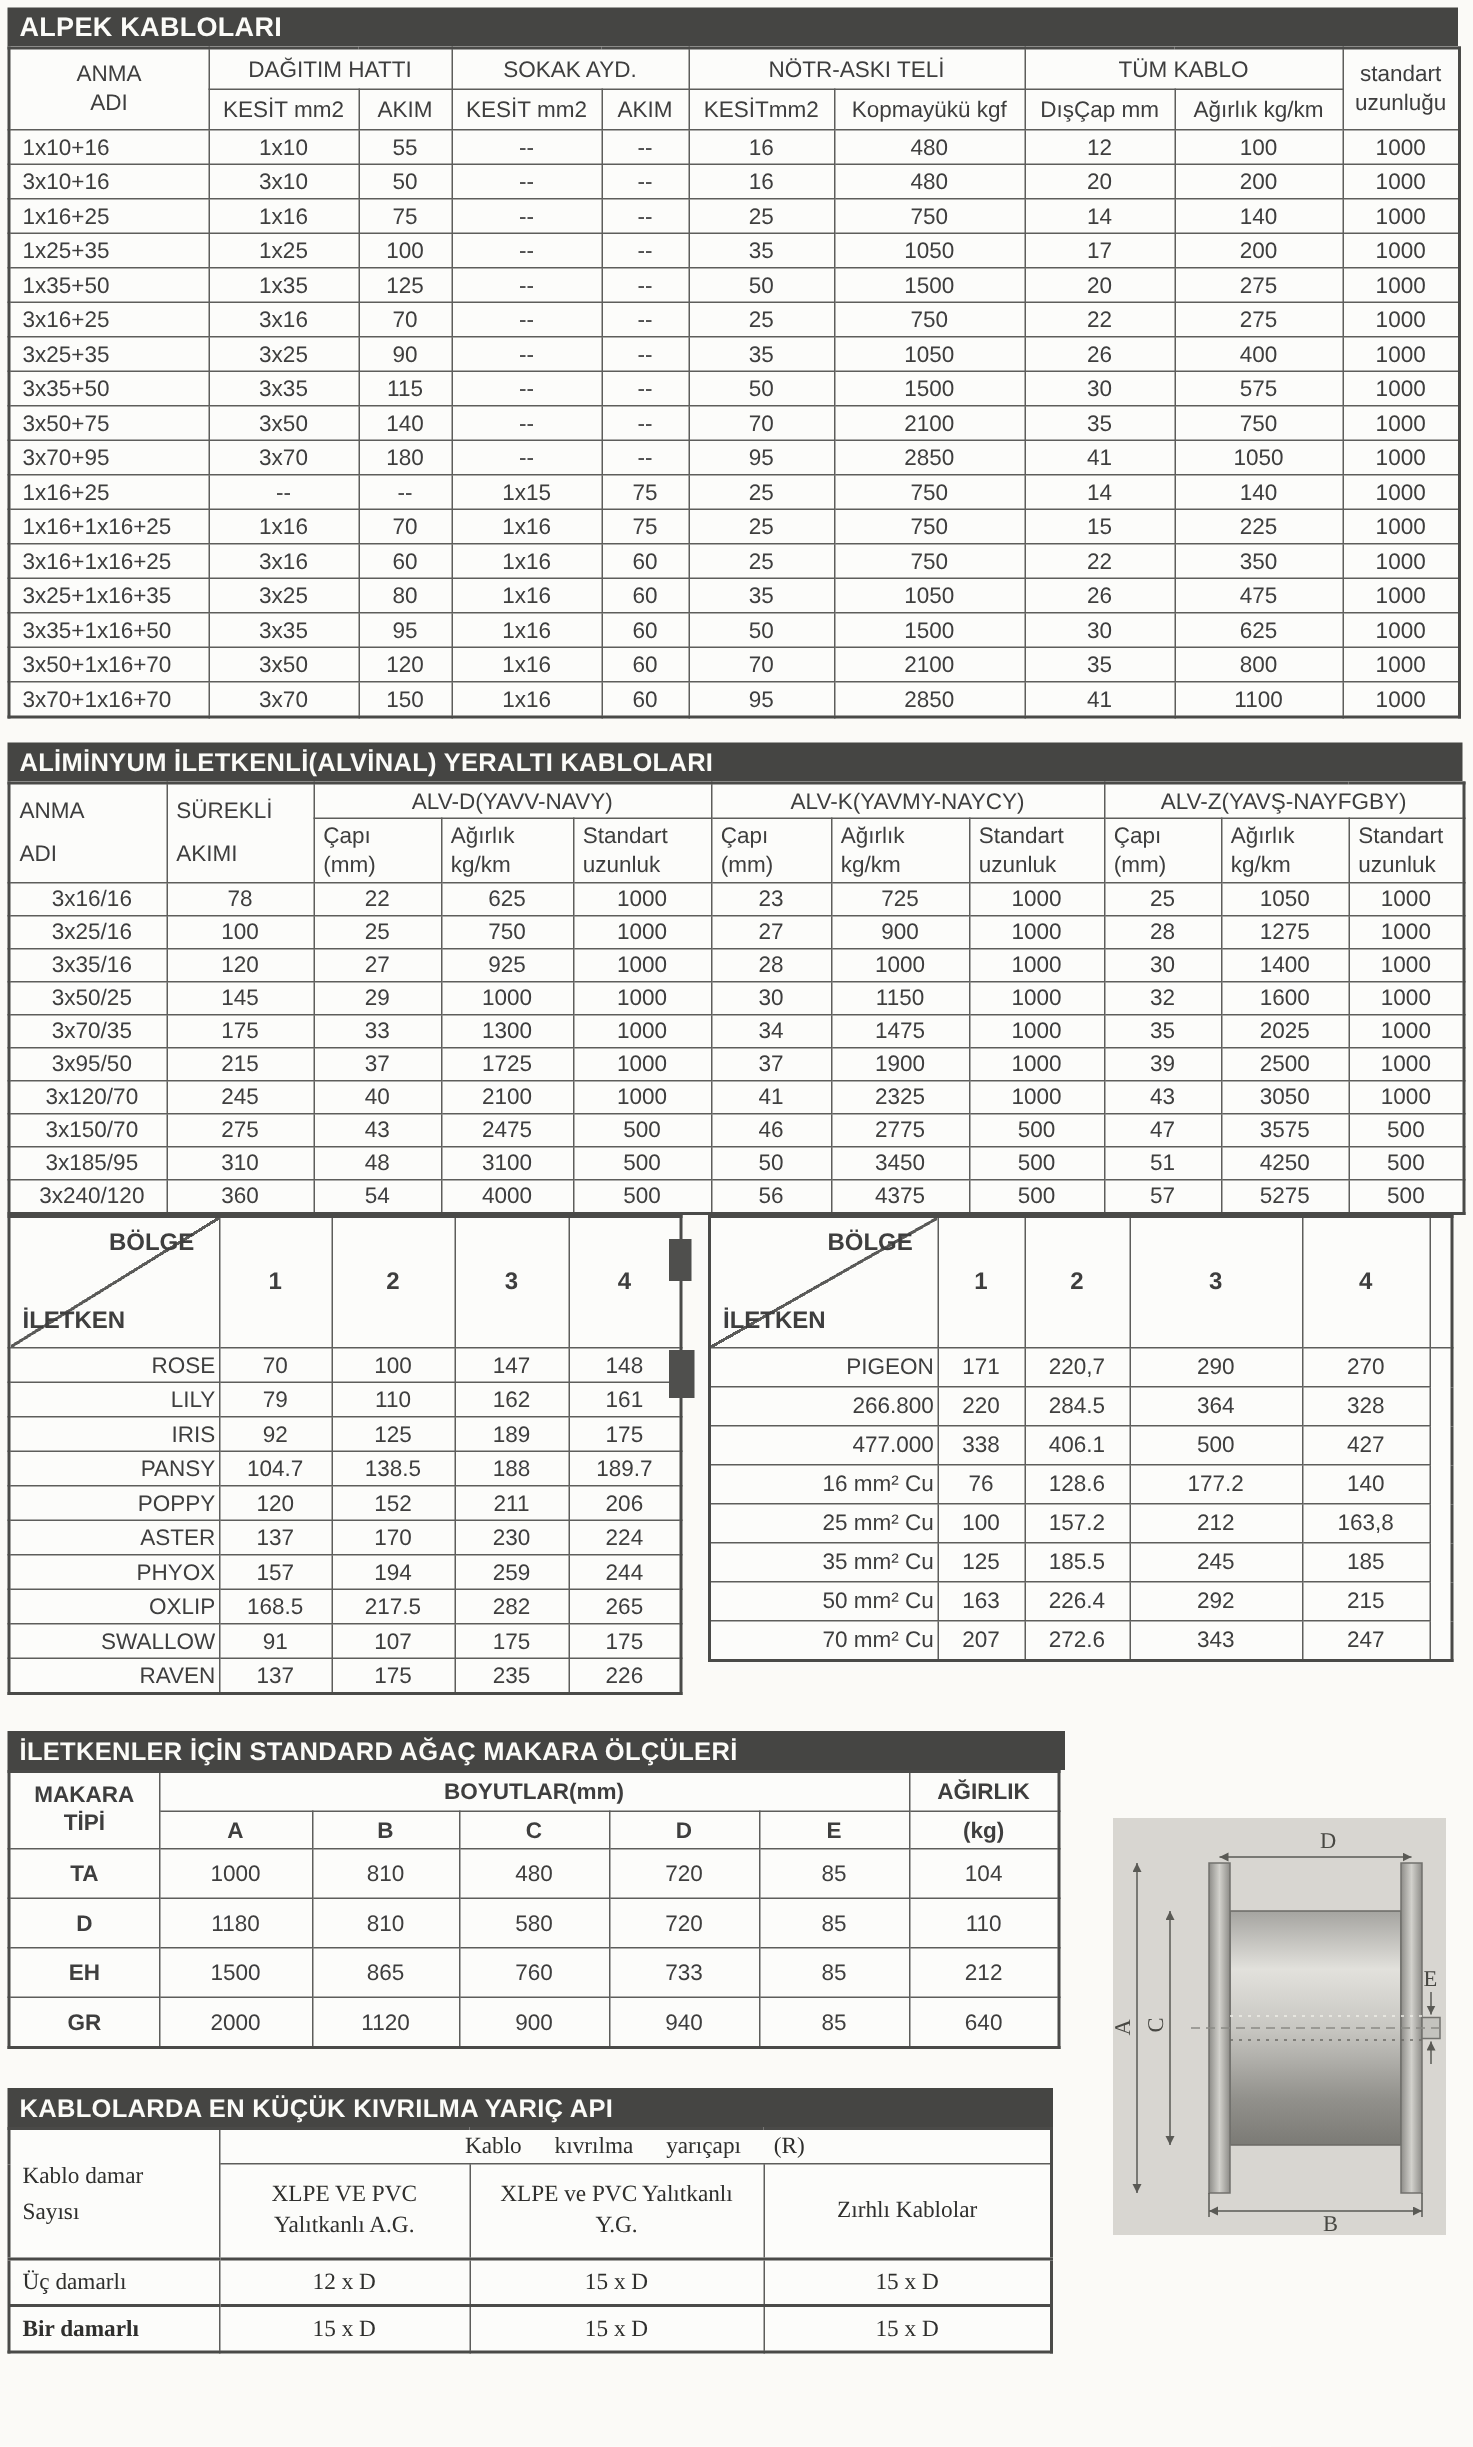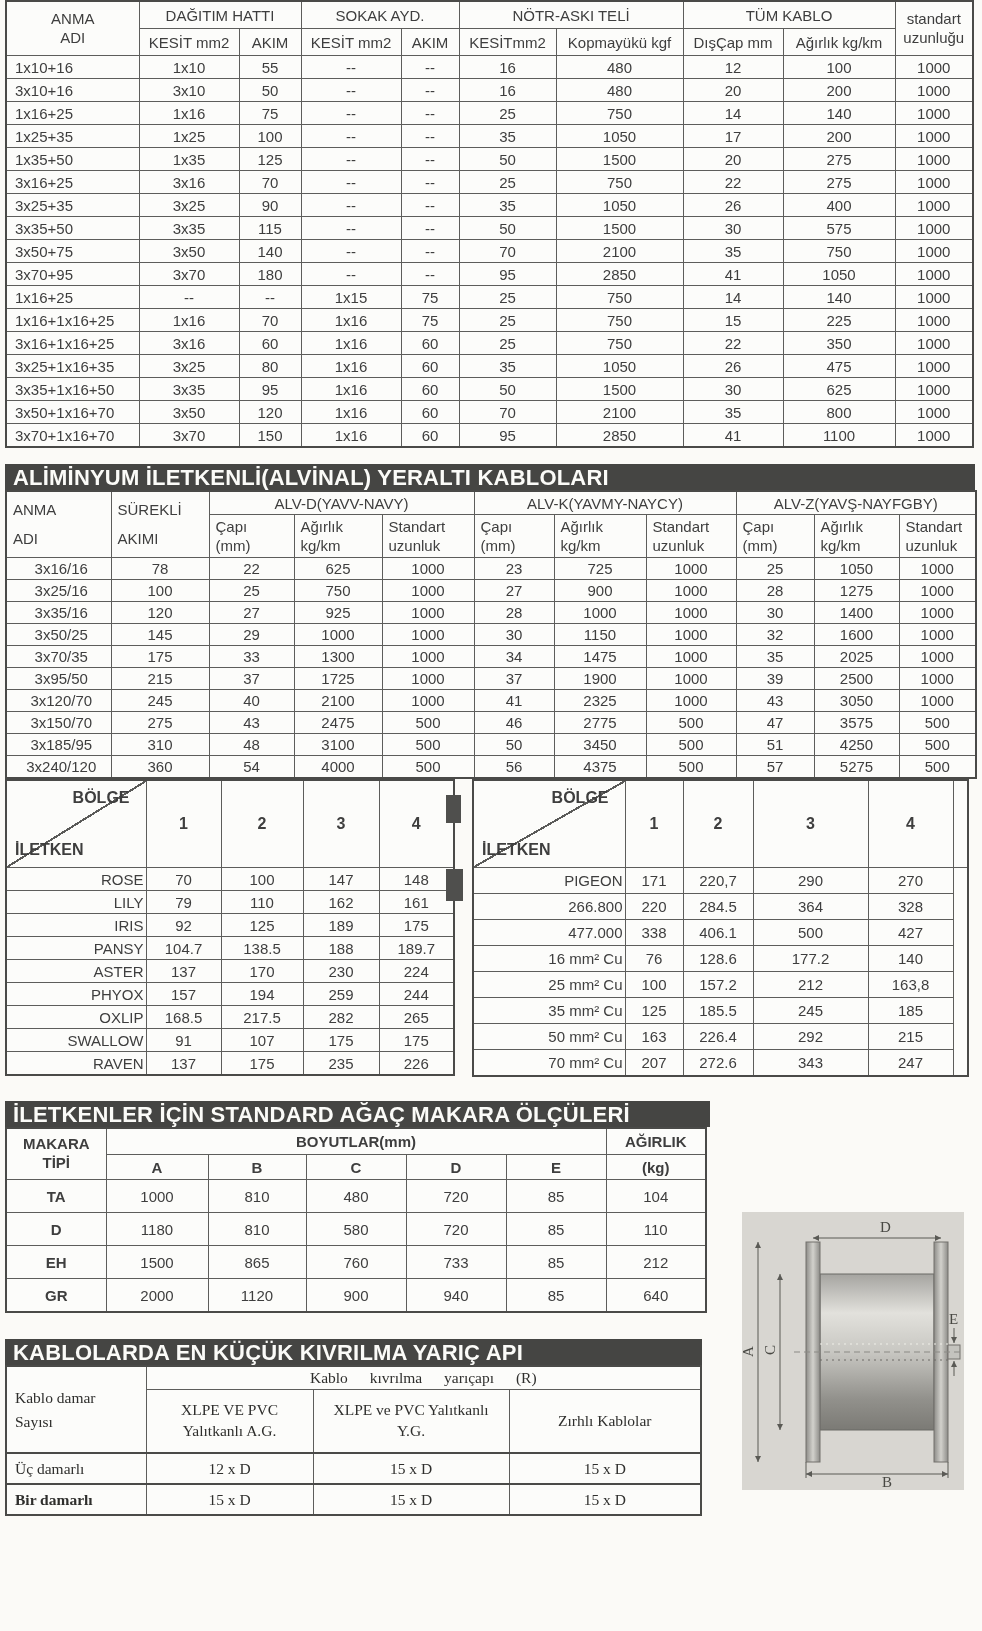--- a/index.html
+++ b/index.html
@@ -1,19 +1,19 @@
 <!DOCTYPE html>
 <html><head>
 <meta charset="utf-8">
 <style>
   html,body{margin:0;padding:0;}
   .page{position:relative;width:982px;height:1631px;background:#fbfaf7;overflow:hidden;
         font-family:"Liberation Sans",sans-serif;color:#3e3e3e;}
   .bar{background:#454543;color:#fbfbf8;font-weight:bold;height:21px;line-height:21px;
-       padding:3px 6px 2px 8px;letter-spacing:.2px;font-size:22px;margin-left:5px;white-space:nowrap;overflow:hidden;}
+       padding:3px 6px 2px 8px;letter-spacing:.2px;font-size:17px;margin-left:5px;white-space:nowrap;overflow:hidden;}
   .bar.b1{margin-top:5px;width:953px;font-size:18px;}
   .bar.b2{margin-top:16px;width:956px;}
   .bar.b3{margin-top:34px;width:953px;font-size:15.5px;}
   .bar.b4{margin-top:24px;width:691px;}
   .bar.b5{margin-top:26px;width:683px;}
   .bar sub{font-size:10px;}
   table{border-collapse:collapse;table-layout:fixed;margin-left:5px;background:#fcfcfa;}
   th,td{border:1px solid #5d5d5b;font-weight:normal;text-align:center;vertical-align:middle;
         white-space:nowrap;overflow:hidden;padding:0 2px;}
   table{border:2px solid #4a4a48;}
@@ -64,20 +64,23 @@
   .t5 tbody tr:last-child td:first-child{font-weight:bold;}
   
   .reel{position:absolute;left:742px;top:1212px;}
   .reel text{font-family:"Liberation Serif",serif;font-size:15px;fill:#484843;}
 </style>
 </head>
 <body>
 
 <div class="page">
 
+  <div class="bar b1">
+    <span>ALPEK KABLOLARI</span>
+  </div>
   <table class="t1">
     <colgroup>
       <col style="width:133px">
         <col style="width:100px">
         <col style="width:62px">
       <col style="width:100px">
         <col style="width:58px">
         <col style="width:97px">
       <col style="width:127px">
         <col style="width:100px">
@@ -566,20 +569,27 @@
             <td>175</td>
           </tr>
           <tr>
             <td>PANSY</td>
             <td>104.7</td>
             <td>138.5</td>
             <td>188</td>
             <td>189.7</td>
           </tr>
           <tr>
+            <td>POPPY</td>
+            <td>120</td>
+            <td>152</td>
+            <td>211</td>
+            <td>206</td>
+          </tr>
+          <tr>
             <td>ASTER</td>
             <td>137</td>
             <td>170</td>
             <td>230</td>
             <td>224</td>
           </tr>
           <tr>
             <td>PHYOX</td>
             <td>157</td>
             <td>194</td>

